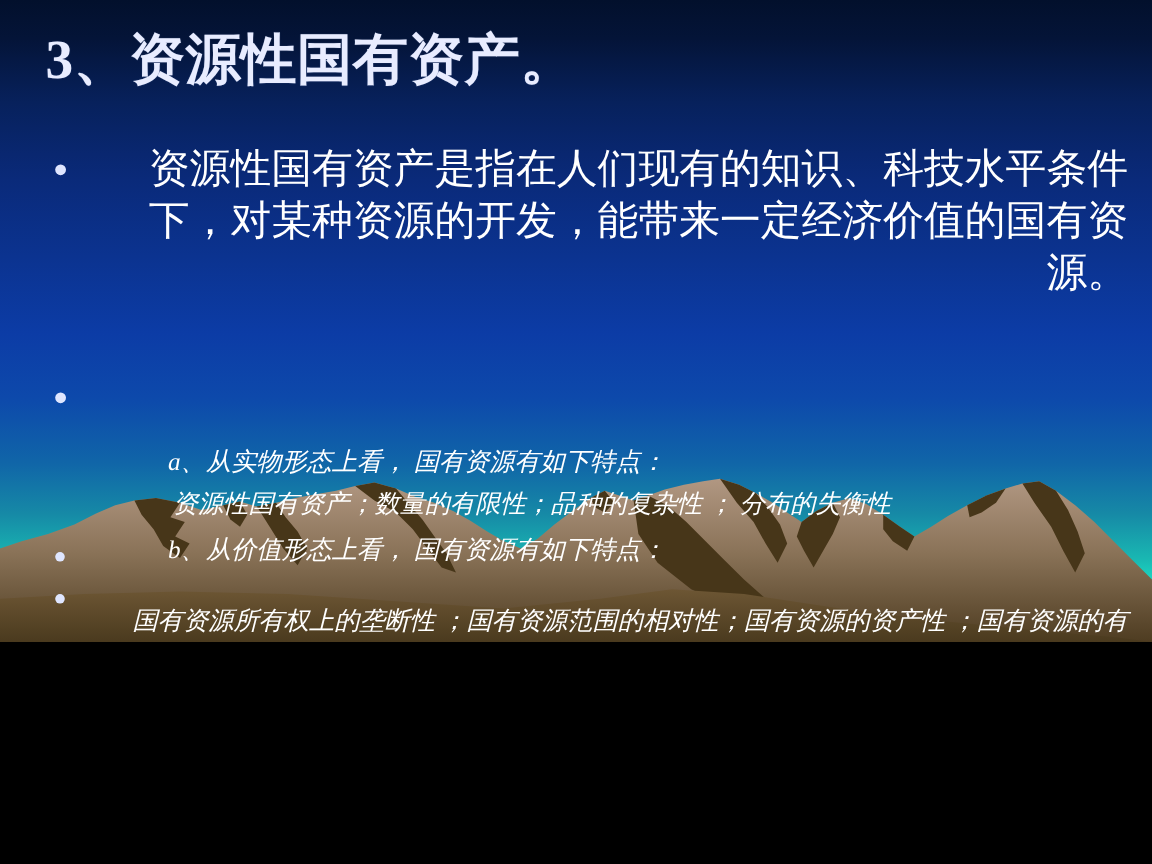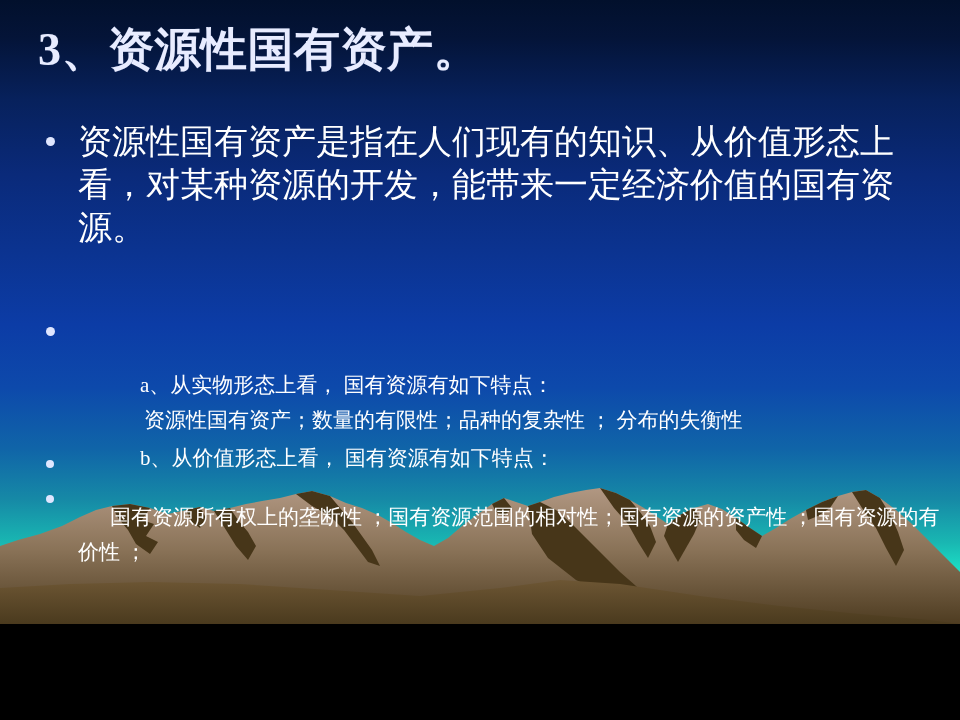--- a/index.html
+++ b/index.html
@@ -3,38 +3,39 @@
 <meta charset="utf-8">
 <style>
   html, body {
     margin: 0;
     padding: 0;
     background: #000;
   }
   #slide {
     position: relative;
     width: 960px;
-    height: 624px;
+    height: 535px;
     overflow: hidden;
     font-family: "Liberation Serif", "DejaVu Serif", serif;
     
     background: linear-gradient(to bottom,
         #02102c 0%,
         #041438 6%,
         #07215c 16%,
         #0a2a7a 28%,
         #0b3390 40%,
         #0c3ca6 52%,
         #0d49ab 62%,
         #1065a8 72%,
         #1689a6 80%,
         #19b7b2 87%,
         #1ce0c6 91.5%,
         #19e8cc 94%,
         #16d6c8 100%);
+    text-align: right;
   }
 
   
   .scenery {
     position: absolute;
     left: 0;
     bottom: 0;
     width: 960px;
     height: 140px;
     pointer-events: none;
@@ -84,20 +85,21 @@
   }
   .lvl1-txt {
     display: block;
   }
 
   
   .lvl2 {
     font-size: 21px;
     line-height: 35px;
     color: #ffffff;
+    font-style: italic;
   }
 
   .nowrapline { white-space: nowrap; }
 </style>
 </head>
 <body>
 
 <div id="slide">
 
   <svg class="scenery" viewBox="0 0 960 140" preserveAspectRatio="none">
@@ -145,21 +147,21 @@
     <path fill="url(#mtnBase)" d="M0,104 L70,100 L150,98 L240,100 L330,106 L420,112 L500,104 L560,96
              L620,100 L700,112 L780,122 L860,130 L930,136 L960,140 L0,140 Z"></path>
   </svg>
 
   <div class="title">3、资源性国有资产。</div>
 
   <div class="body-area">
 
     <div class="bullet-dot" style="left:46px; top:137px;"></div>
     <div class="blk lvl1" style="left:78px; top:120px; width:862px;">
-      <span class="lvl1-txt">资源性国有资产是指在人们现有的知识、从价值形态上看，对某种资源的开发，能带来一定经济价值的国有资源。</span>
+      <span class="lvl1-txt">资源性国有资产是指在人们现有的知识、科技水平条件下，对某种资源的开发，能带来一定经济价值的国有资源。</span>
     </div>
 
     <div class="bullet-dot" style="left:46px; top:327px;"></div>
 
     <div class="blk lvl2 nowrapline" style="left:140px; top:368px;">
       <span>a、从实物形态上看， 国有资源有如下特点：</span>
     </div>
 
     <div class="blk lvl2 nowrapline" style="left:144px; top:403px;">
       <span>资源性国有资产；数量的有限性；品种的复杂性 ； 分布的失衡性</span>

